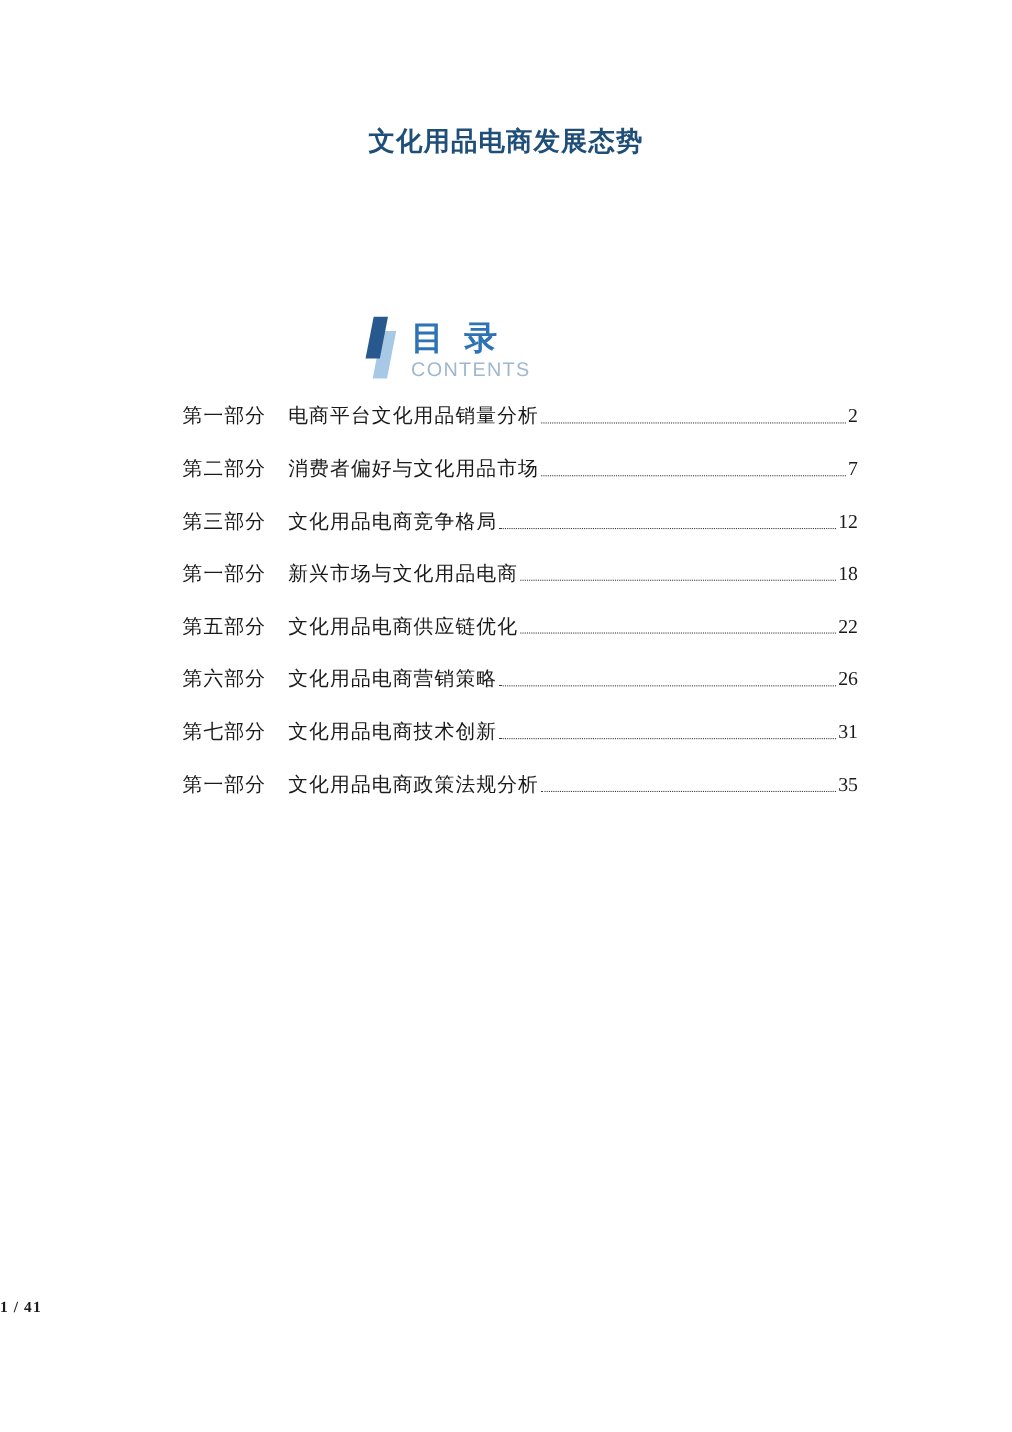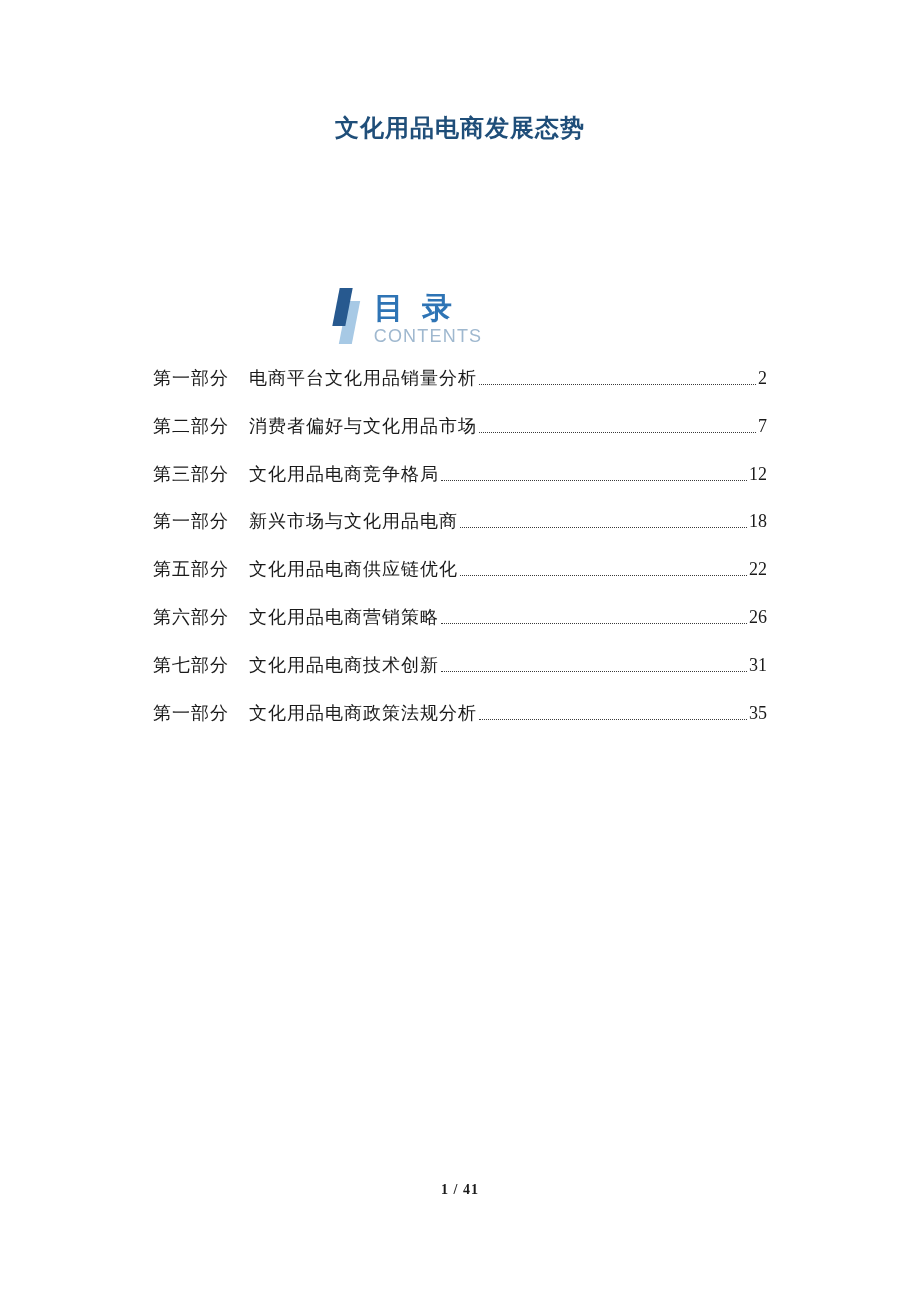--- a/index.html
+++ b/index.html
@@ -51,37 +51,37 @@
     font-family:"Liberation Sans","DejaVu Sans",sans-serif;
     font-size:30px; font-weight:700; line-height:1;
     letter-spacing:5px; color:var(--toc-heading-color);
     white-space:pre;
   }
   .toc-subheading {
     font-family:"Liberation Sans","DejaVu Sans",sans-serif;
     font-size:18px; font-weight:400; letter-spacing:1.2px;
     color:var(--contents-color); margin-top:3px;
   }
-  .toc-list { position:absolute; left:153px; top:366px; width:614px; }
+  .toc-list { position:absolute; left:166px; top:366px; width:614px; }
   .toc-row {
     display:flex; align-items:flex-end;
     height:24px; margin-bottom:23.8px;
     font-size:18px; line-height:24px; color:var(--text-color);
   }
   .toc-part { letter-spacing:1px; white-space:nowrap; margin-right:20px; }
   .toc-entry-title { letter-spacing:1px; white-space:nowrap; }
   .dot-leader {
     flex:1 1 auto; min-width:16px;
     border-bottom:1.5px dotted #3a3a3a;
     margin:0 2px 5px 2px; height:0;
   }
   .toc-page { white-space:nowrap; }
   .page-footer {
     position:absolute; top:1182px; left:0; width:920px;
-    text-align:center; font-size:14px; font-weight:700;
+    text-align:left; font-size:14px; font-weight:700;
     color:var(--text-color); letter-spacing:1px;
   }
 </style>
 </head>
 <body>
 
 <div class="page">
 
   <h1 class="doc-title">文化用品电商发展态势</h1>
 

